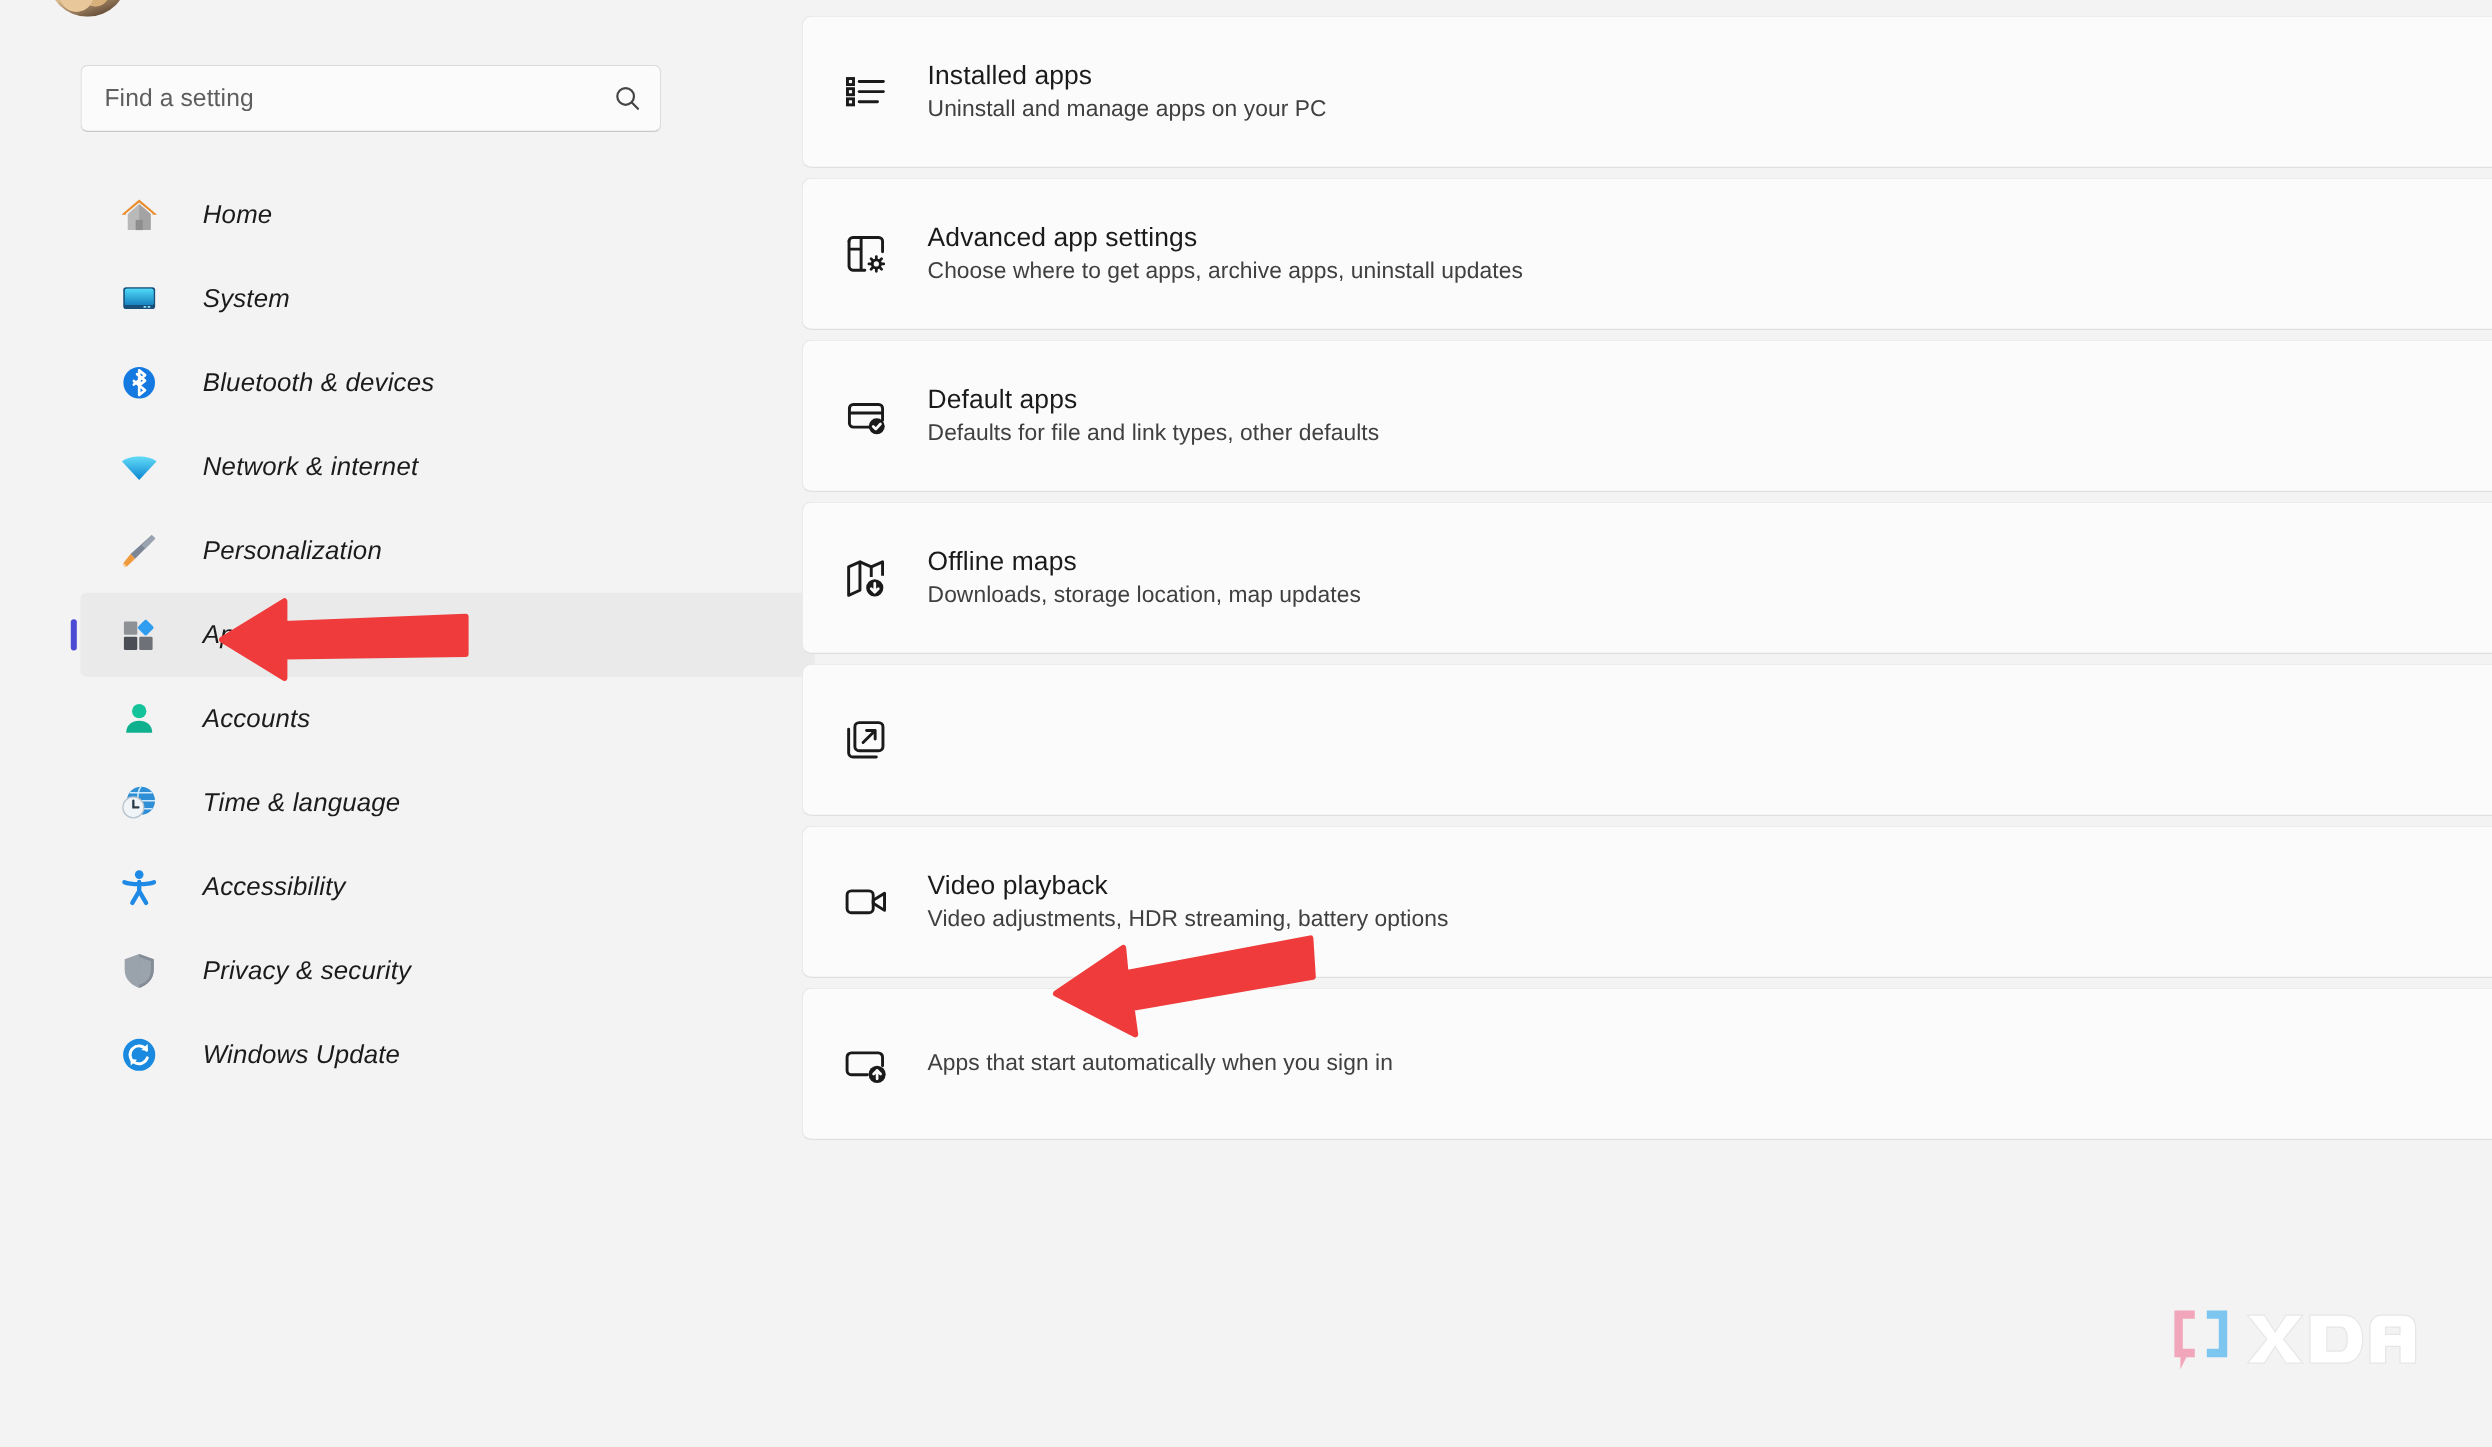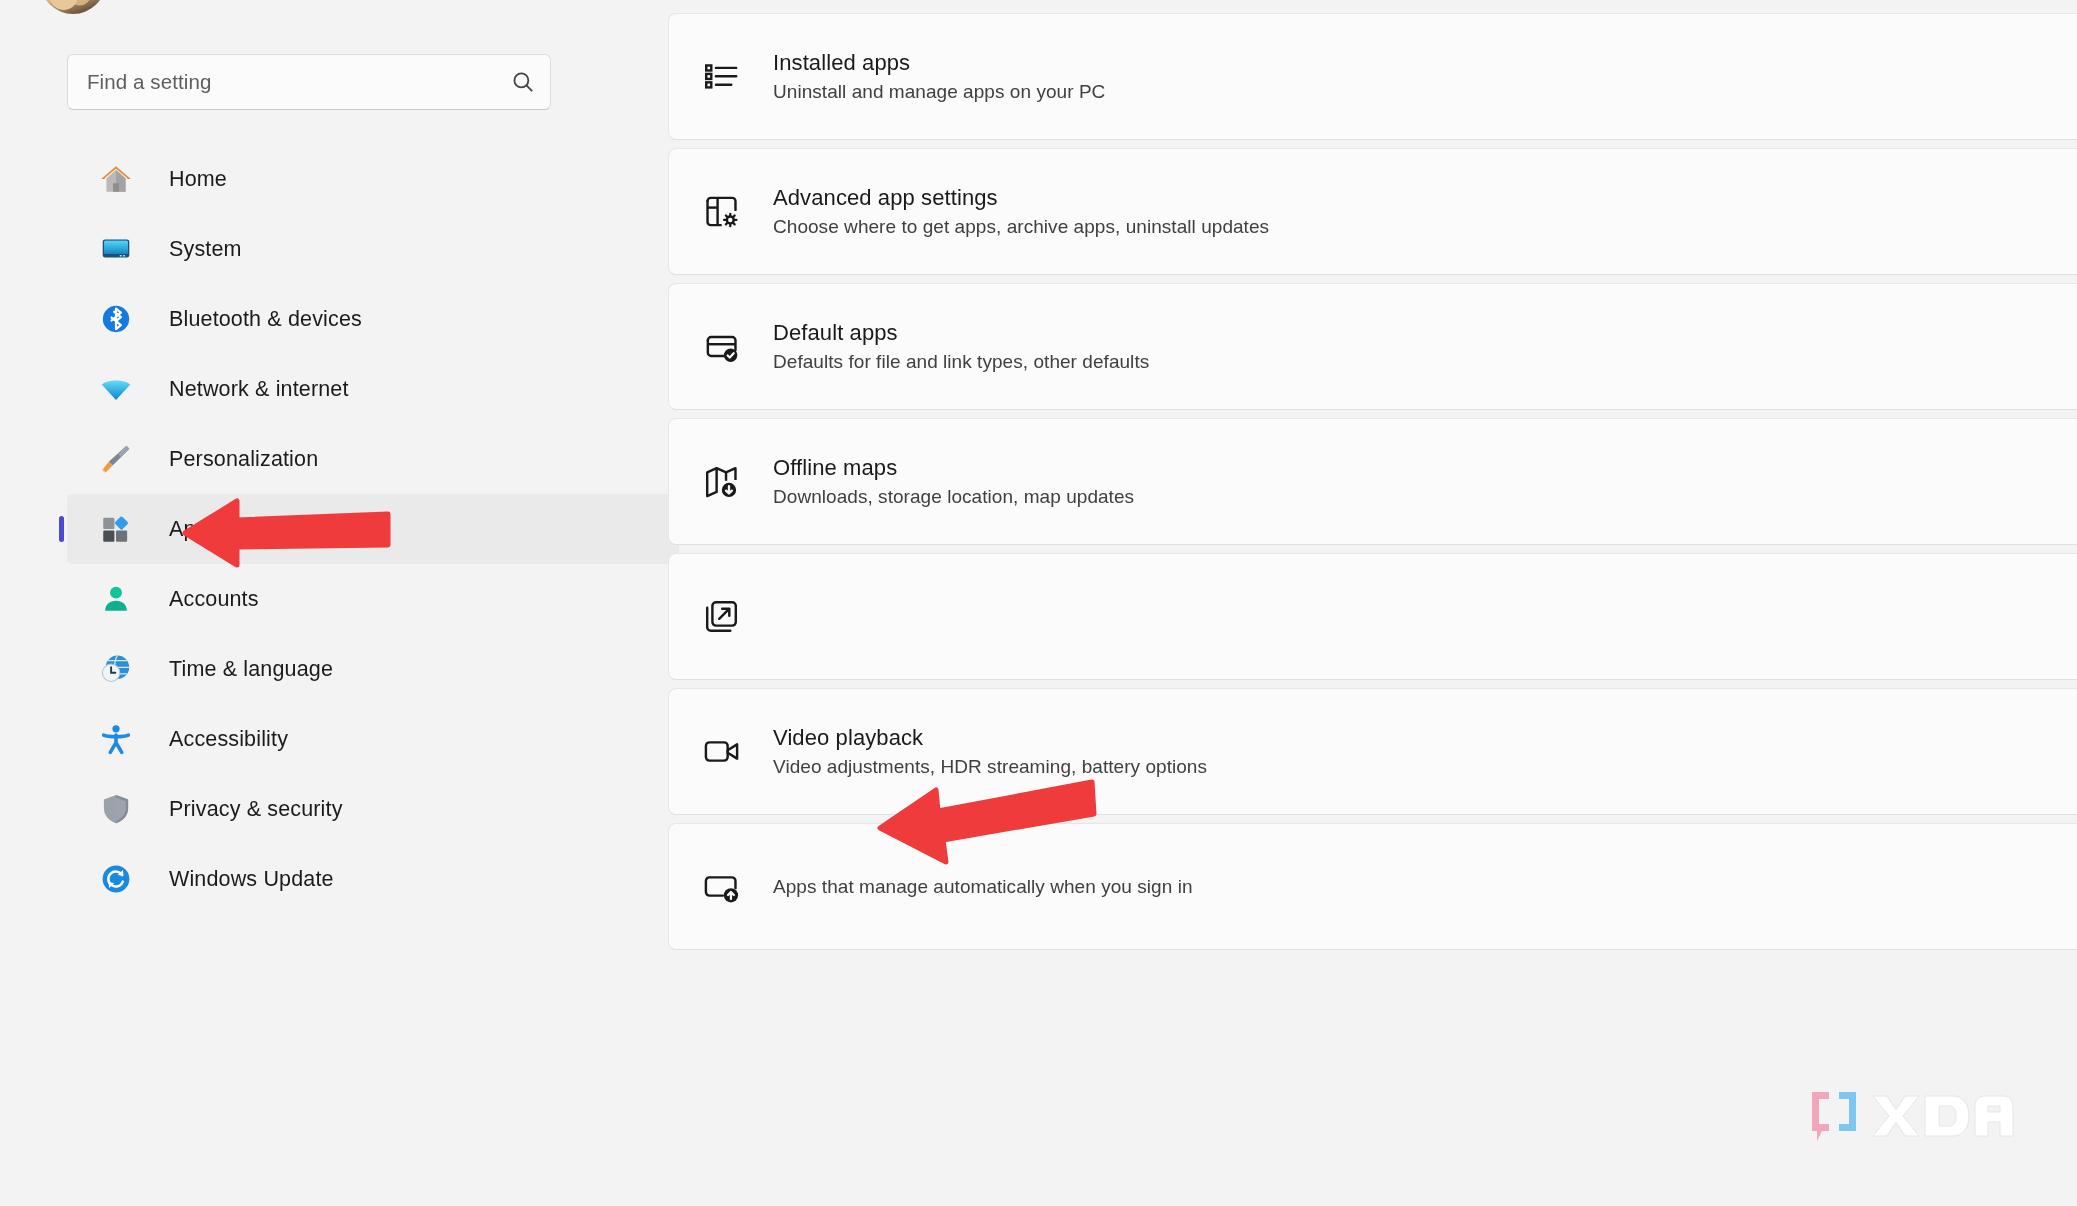--- a/index.html
+++ b/index.html
@@ -35,21 +35,21 @@
     border-radius: 6px;
     display: flex; align-items: center;
   }
   .search-input-text {
     flex: 1; padding-left: 19px;
     font-size: 20.5px; color: #5e5e5e; letter-spacing: .1px;
     white-space: nowrap; overflow: hidden;
   }
   .search-ico { width: 54px; display: flex; align-items: center; justify-content: center; }
 
-  .nav { position: absolute; left: 0; top: 144px; width: 668px; }
+  .nav { position: absolute; left: 0; top: 144px; width: 668px; font-style: italic; }
   .nav-item {
     position: relative;
     height: 70px; margin: 0 28px 0 28px;
     display: flex; align-items: center;
     border-radius: 5px;
     padding-left: 32px;
   }
   .nav-item.selected { background: #eaeaea; }
   .nav-item.selected::before {
     content: ""; position: absolute; left: -8px; top: 50%;
@@ -347,21 +347,21 @@
     <div class="card" style="top:823px">
       <div class="card-ico">
         <svg viewBox="0 0 24 24" fill="none" stroke="#1a1a1a" stroke-width="1.5">
           <path d="M20.6 13V8.6a2.2 2.2 0 0 0-2.2-2.2H4.6a2.2 2.2 0 0 0-2.2 2.2v6.8
                    a2.2 2.2 0 0 0 2.2 2.2h8.2" stroke-linecap="round"></path>
           <circle cx="17.8" cy="17.4" r="4.4" fill="#1a1a1a" stroke="none"></circle>
           <path d="M17.8 19.7v-4.3M16 17.2l1.8-1.8 1.8 1.8" stroke="#fbfbfb" stroke-width="1.4" stroke-linecap="round" stroke-linejoin="round"></path>
         </svg>
       </div>
       <div class="card-text">
-        <div class="card-sub">Apps that manage automatically when you sign in</div>
+        <div class="card-sub">Apps that start automatically when you sign in</div>
       </div>
     </div>
 
   </div>
 
   <div class="arrow" style="left:185px; top:495px;">
     <svg width="205" height="72" viewBox="0 0 205 72">
       <path d="M0 38 L52 6 L52 25 L203 19 L203 50 L52 52 L52 70 Z" fill="#ef3b3b" stroke="#ef3b3b" stroke-width="5" stroke-linejoin="round"></path>
     </svg>
   </div>

